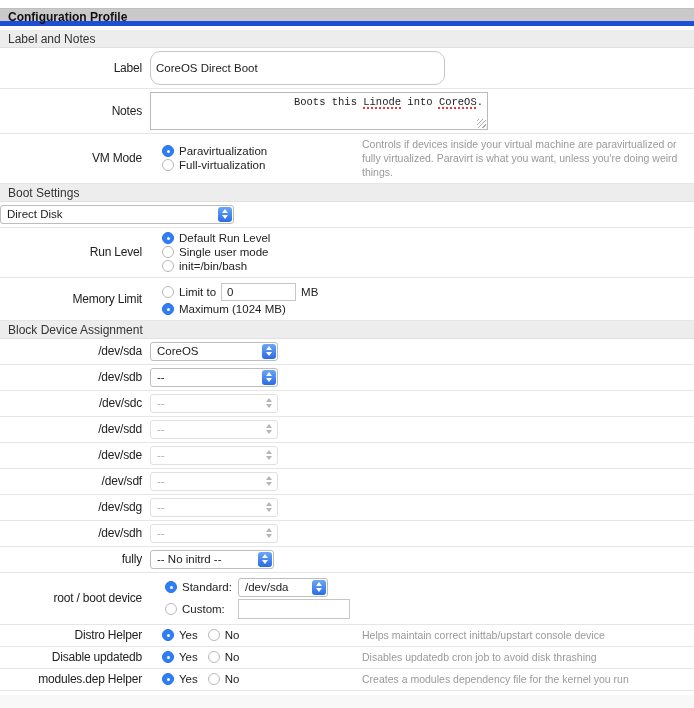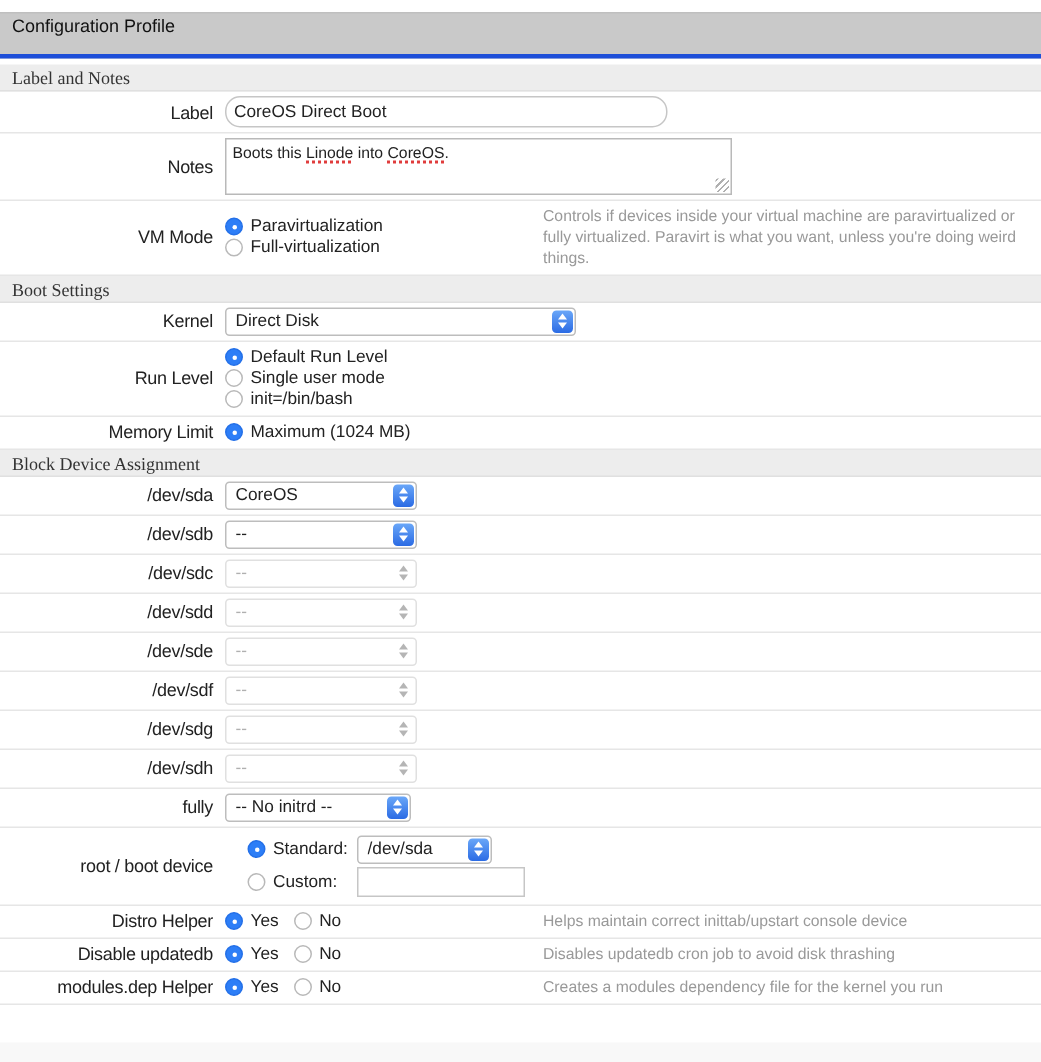--- a/index.html
+++ b/index.html
@@ -4,40 +4,40 @@
 <style>
   * { box-sizing: border-box; }
   html, body { margin:0; padding:0; }
   body {
     width:694px; height:708px; background:#fff; overflow:hidden; position:relative;
     font-family:"Liberation Sans", sans-serif; font-size:12px; color:#222;
   }
   .page { padding-top:8px; }
 
   .titlebar {
-    background:#c9c9c9; border-top:1px solid #bfbfbf; border-bottom:3px solid #1d4ed8;
-    padding:2px 8px; height:31px; line-height:13px; font-weight:normal; color:#111;
+    background:#c9c9c9; border-top:1px solid #bfbfbf; border-bottom:5px solid #1d4ed8;
+    padding:2px 8px; height:18px; line-height:13px; font-weight:bold; color:#111;
     margin-bottom:4px;
   }
   .sectionbar {
     background:#ededed; border-bottom:1px solid #e0e0e0;
-    padding:2px 8px; height:18px; line-height:14px; color:#333;font-family:Liberation Serif, serif;
+    padding:2px 8px; height:18px; line-height:14px; color:#333;
   }
 
   .frow { display:flex; align-items:center; border-bottom:1px solid #e6e6e6; padding:3px 0; }
   .lbl {
     width:150px; flex:none; text-align:right; font-weight:normal; padding-right:8px;
     white-space:nowrap; letter-spacing:-0.2px;
   }
   .ctrl { width:212px; flex:none; }
   .ctrl.wide { flex:1; }
   .help { flex:1; color:#999; font-size:10.5px; line-height:1.35; padding-right:8px; }
 
   
-  .radio-line { display:flex; align-items:center; height:13px; margin:1px 0; }
+  .radio-line { display:flex; align-items:center; height:13px; margin:1px 12px; }
   .radio {
     display:inline-block; width:12px; height:12px; border-radius:50%; flex:none;
     background:#fff; border:1px solid #b9b9b9; margin-right:5px; position:relative;
   }
   .radio.on { background:#2d7ef7; border-color:#2470e8; }
   .radio.on::after {
     content:""; position:absolute; left:4px; top:4px; width:3px; height:3px;
     background:#fff; border-radius:50%;
   }
   .rlabel { font-size:11.5px; white-space:nowrap; }
@@ -61,29 +61,29 @@
   .sel.dis .arr-up { border-bottom-color:#b5b5b5; }
   .sel.dis .arr-dn { border-top-color:#b5b5b5; }
 
   .w-kernel { width:234px; } .w-dev { width:128px; } .w-initrd { width:124px; } .w-root { width:90px; }
 
   
   .tinput {
     height:20px; border:1px solid #c6c6c6; padding:0 5px;
     font-family:"Liberation Sans", sans-serif; font-size:11.5px; color:#222;
   }
-  .w-label-input { width:295px; height:21px;border-radius:10px; }
+  .w-label-input { width:295px; height:34px;border-radius:10px; }
   .w-mem { width:75px; height:18px; }
   .w-custom { width:112px; }
 
   
   .notesbox {
     width:338px; height:38px; border:1px solid #b9b9b9; background:#fff;
-    font-family:Liberation Sans, sans-serif; font-size:10.5px; line-height:1.35;
-    padding:2px 4px; position:relative; cursor:text;
+    font-family:Liberation Mono, monospace; font-size:10.5px; line-height:1.35;
+    padding:2px 4px; position:relative; cursor:text;text-align:right;
   }
   .miss {
     text-decoration:underline; text-decoration-style:dotted;
     text-decoration-color:#e03c3c; text-decoration-thickness:2px; text-underline-offset:2px;
   }
   .grip {
     position:absolute; right:1px; bottom:1px; width:9px; height:9px;
     background:repeating-linear-gradient(-45deg, transparent 0 2px, #b0b0b0 2px 3px);
   }
 
@@ -126,21 +126,20 @@
         <span class="radio"></span>
         <span class="rlabel">Full-virtualization</span>
       </div>
     </div>
     <div class="help">Controls if devices inside your virtual machine are paravirtualized or fully virtualized. Paravirt is what you want, unless you're doing weird things.</div>
   </div>
 
   <div class="sectionbar">Boot Settings</div>
 
   <div class="frow">
-    <span class="lbl">Kernel</span>
     <div class="ctrl wide">
       <div class="sel w-kernel">
         <span class="txt">Direct Disk</span>
         <span class="step">
             <span class="arr-up"></span>
             <span class="arr-dn"></span>
           </span>
       </div>
     </div>
   </div>
@@ -159,20 +158,26 @@
       <div class="radio-line">
         <span class="radio"></span>
         <span class="rlabel">init=/bin/bash</span>
       </div>
     </div>
   </div>
 
   <div class="frow">
     <span class="lbl">Memory Limit</span>
     <div class="ctrl wide">
+      <div class="radio-line" style="height:20px;">
+        <span class="radio"></span>
+        <span class="rlabel">Limit to</span>
+        <input class="tinput w-mem inline-gap" type="text" value="0" style="">
+        <span class="rlabel">MB</span>
+      </div>
       <div class="radio-line">
         <span class="radio on"></span>
         <span class="rlabel">Maximum (1024 MB)</span>
       </div>
     </div>
   </div>
 
   <div class="sectionbar">Block Device Assignment</div>
 
   <div class="frow">

